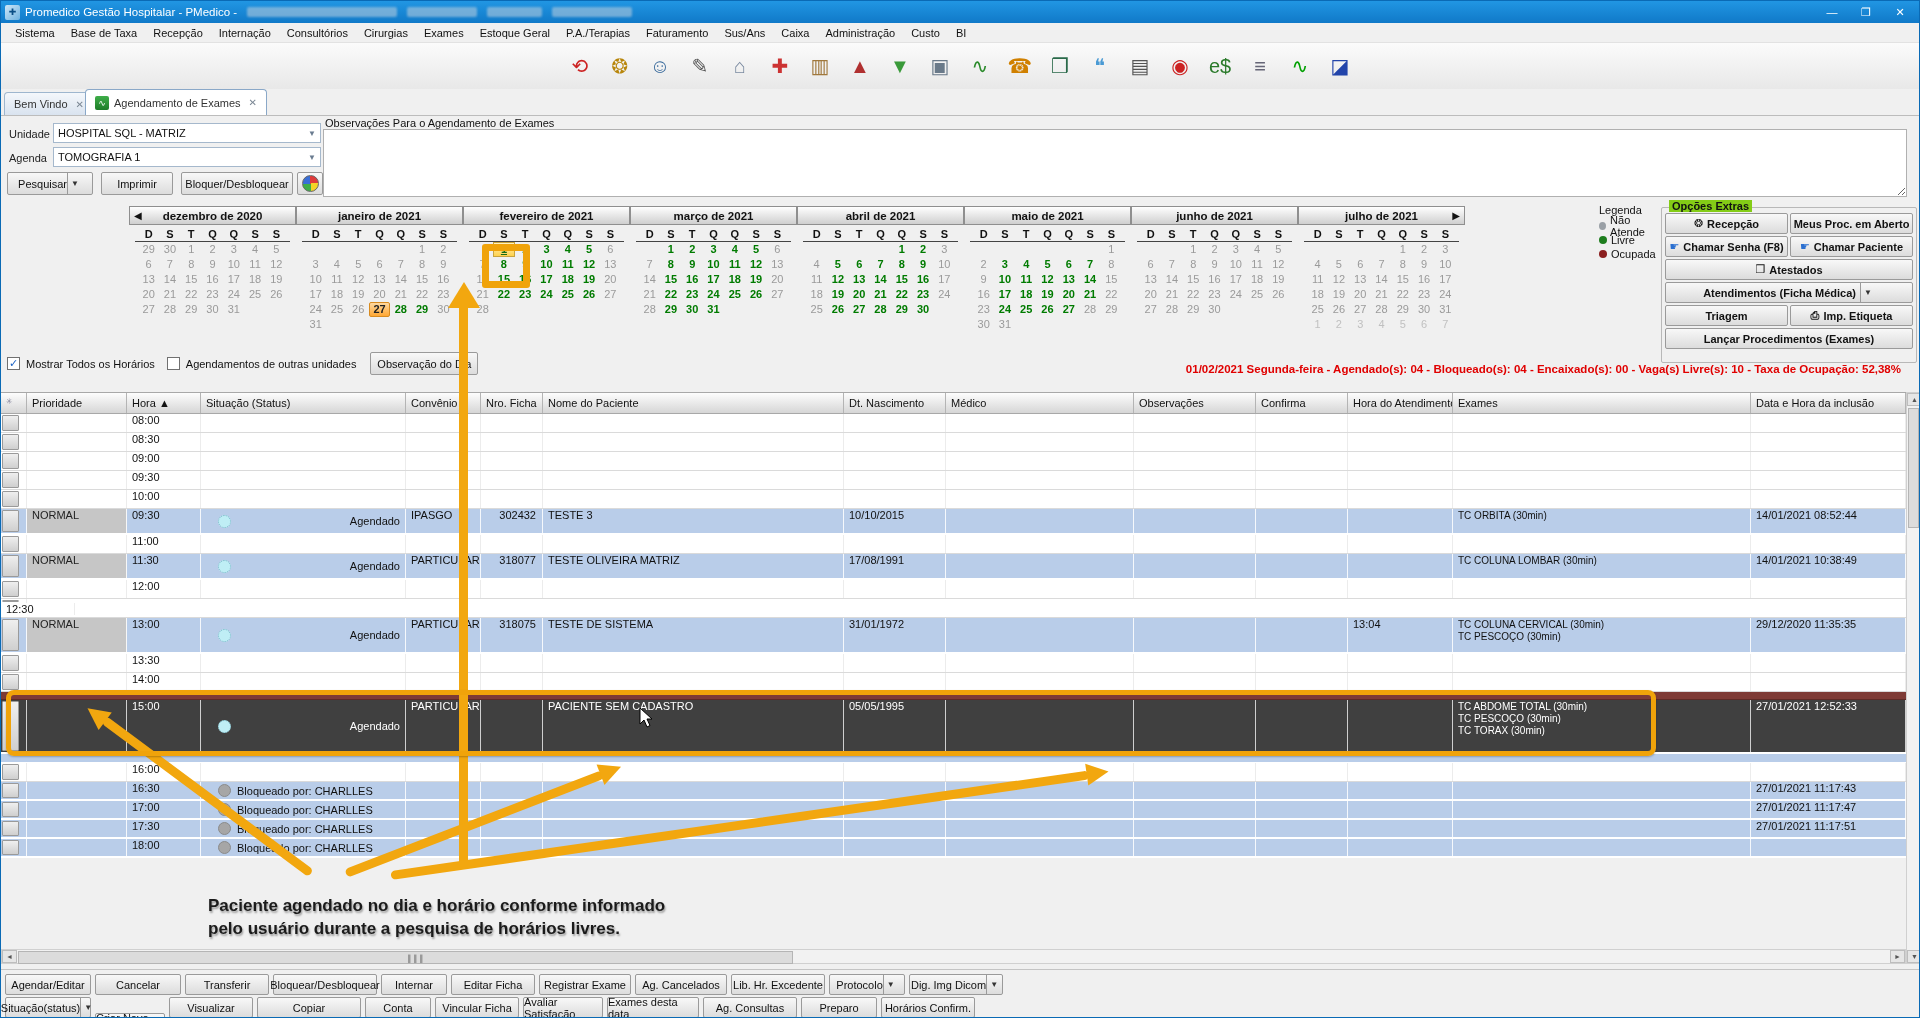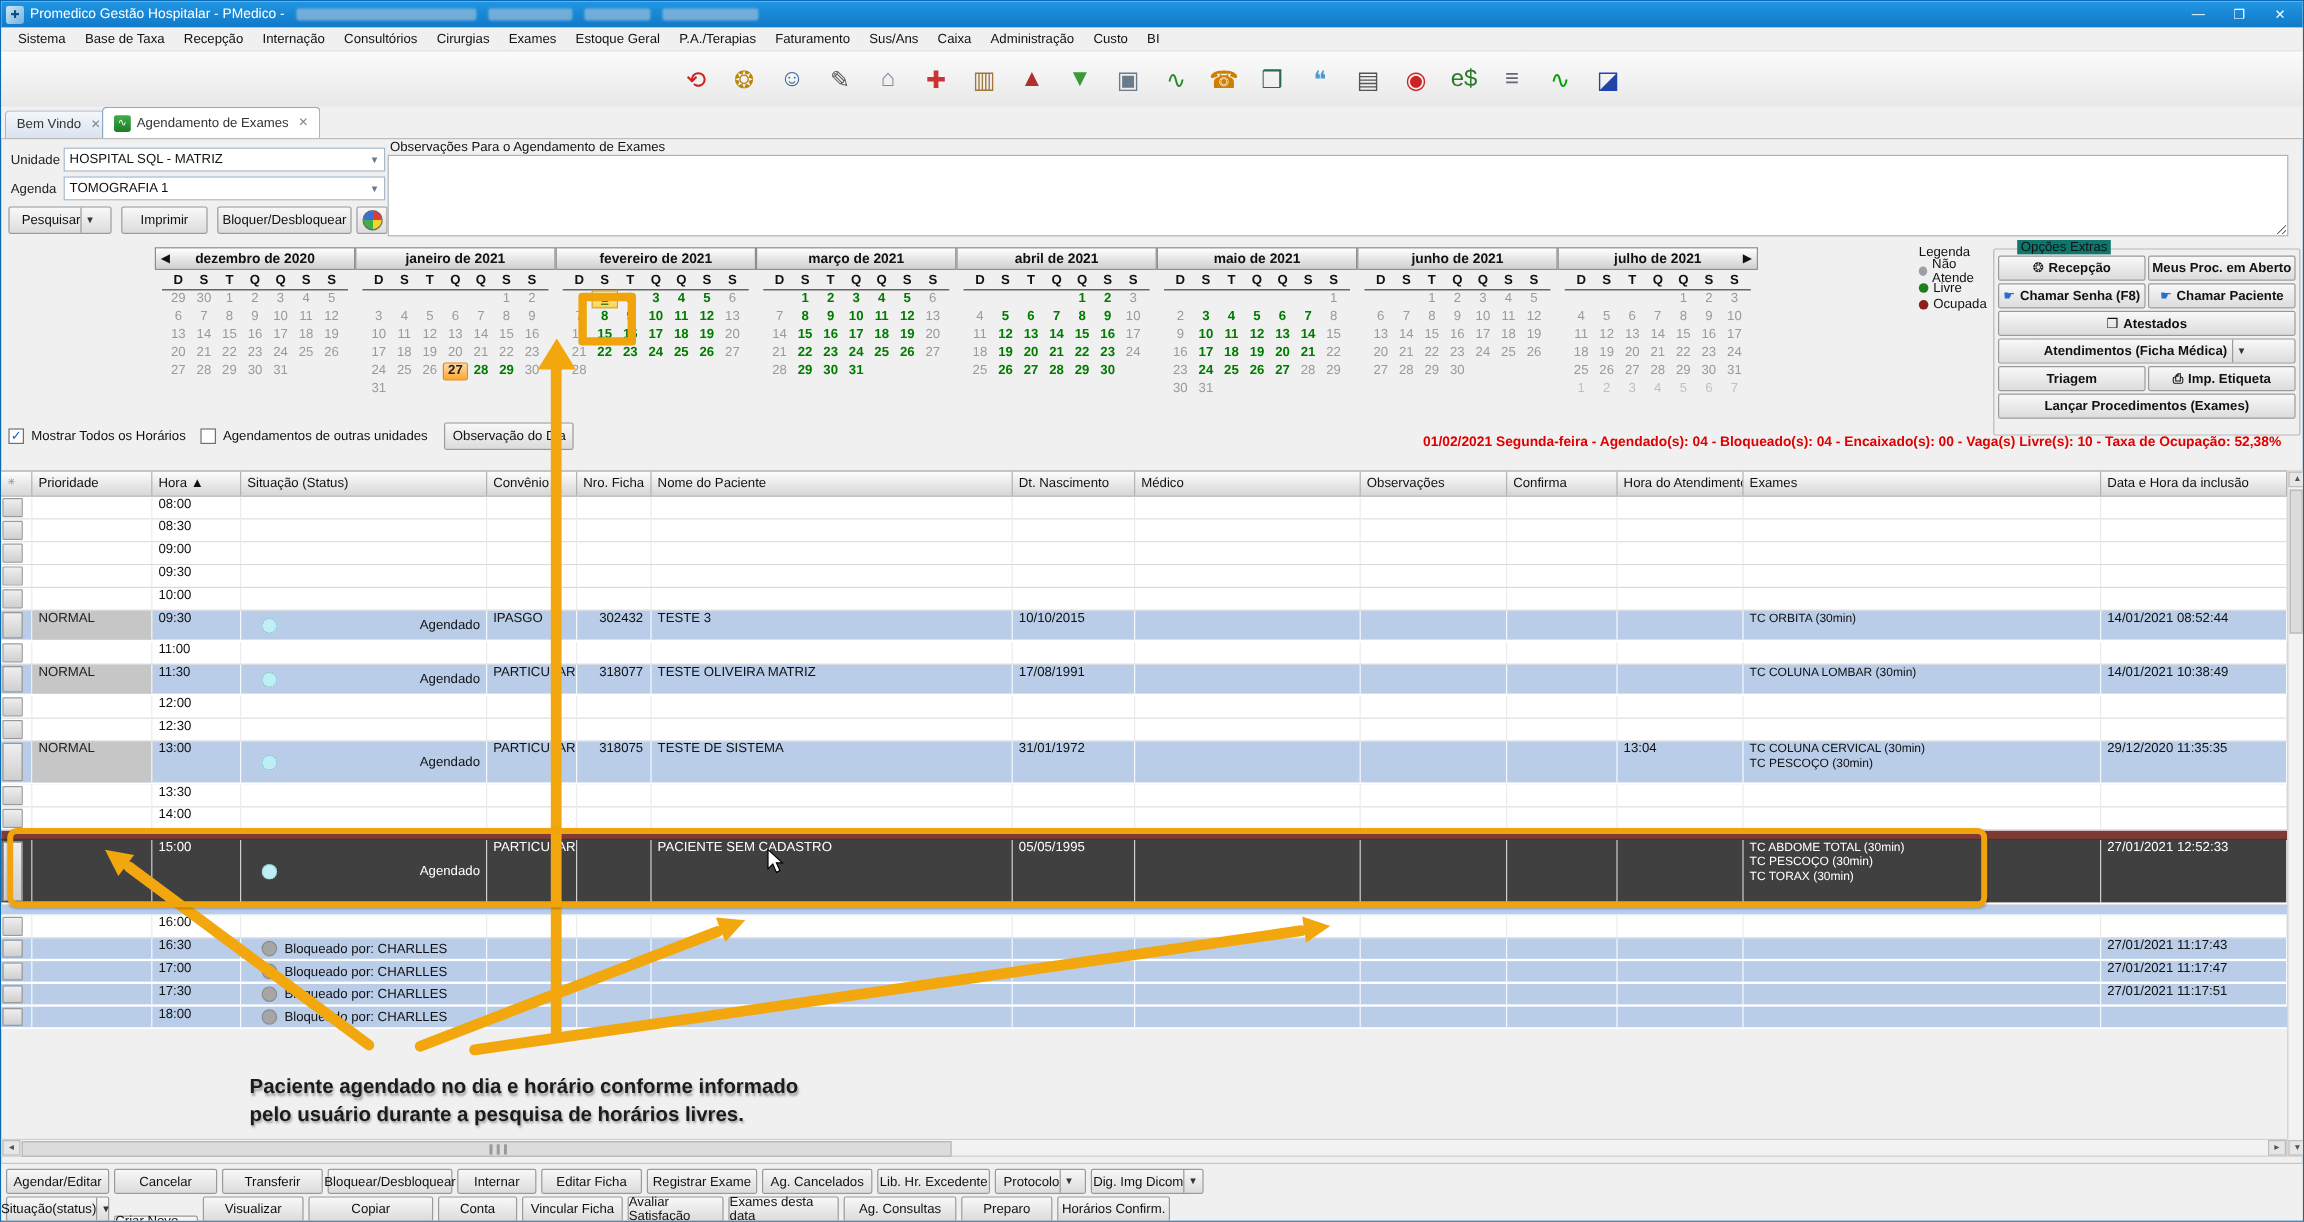--- a/index.html
+++ b/index.html
@@ -54,21 +54,21 @@
 .cd { color:#c0c0c0; }
 .ch { background:linear-gradient(#ffd9a0,#ffa733); border:1px solid #d98b1f; border-radius:2px; color:#222; font-weight:bold; line-height:13px; }
 .cs { background:linear-gradient(#fff3c4,#ffd24d); border:1px solid #c8a43e; color:#166b16; font-weight:bold; text-decoration:underline; line-height:13px; }
 
 
 .legend { position:absolute; left:1598px; top:203px; width:62px; }
 .legend .title { margin-bottom:3px; }
 .litem { display:flex; align-items:center; gap:4px; height:14px; }
 .dot { width:8px; height:8px; border-radius:50%; }
 .opcoes { position:absolute; left:1660px; top:199px; width:256px; height:163px; }
-.opc-title { position:absolute; left:20px; top:0; background:#0f766e; padding:0 3px; font-weight:normal; z-index:2; }
+.opc-title { position:absolute; left:8px; top:0; background:#84cc16; padding:0 3px; font-weight:bold; z-index:2; }
 .opc-border { position:absolute; left:0; top:7px; right:0; bottom:0; border:1px solid #b8b8b8; border-radius:2px; }
 .opc-rows { position:absolute; left:4px; top:13px; right:4px; display:flex; flex-direction:column; gap:2px; }
 .opc-row { display:flex; gap:2px; }
 .opc-btn { flex:1; height:21px; font-weight:bold; font-size:11px; gap:4px; }
 .mini { font-size:11px; }
 
 
 .checkrow { position:absolute; left:6px; top:351px; display:flex; align-items:center; gap:6px; }
 .cbox { width:13px; height:13px; background:#fff; border:1px solid #707070; display:flex; align-items:center; justify-content:center; color:#1b62c4; font-size:11px; font-weight:bold; }
 .obs-day-btn { width:108px; height:23px; margin-left:8px; }
@@ -978,21 +978,21 @@
           <div class="gc" style="width: 62px; text-align: right; padding-right: 6px;"></div>
           <div class="gc" style="width: 301px;"></div>
           <div class="gc" style="width: 102px;"></div>
           <div class="gc" style="width: 188px;"></div>
           <div class="gc" style="width: 122px;"></div>
           <div class="gc" style="width: 92px;"></div>
           <div class="gc" style="width: 105px;"></div>
           <div class="gc" style="width: 298px;"></div>
           <div class="gc" style="width: 155px;"></div>
         </div>
-        <div class="grow row-empty" style="height: 19px;">
+        <div class="grow row-empty" style="height: 19px; flex-direction: column;">
           <div class="gc selcell" style="width: 26px;">
             <div class="selbox"></div>
           </div>
           <div class="gc" style="width: 100px;"></div>
           <div class="gc" style="width: 74px;">12:30</div>
           <div class="gc statuscell" style="width: 205px;"></div>
           <div class="gc" style="width: 75px;"></div>
           <div class="gc" style="width: 62px; text-align: right; padding-right: 6px;"></div>
           <div class="gc" style="width: 301px;"></div>
           <div class="gc" style="width: 102px;"></div>

